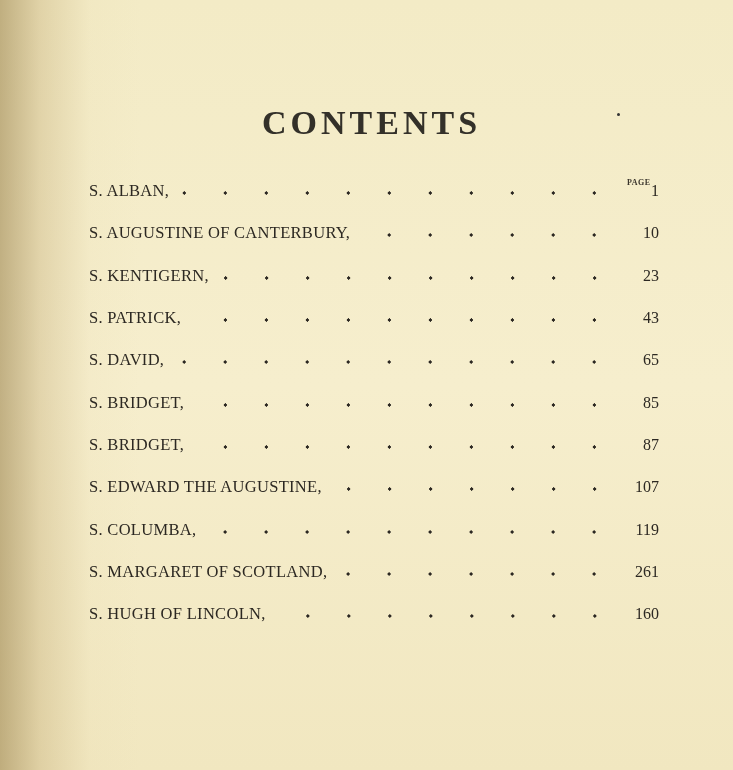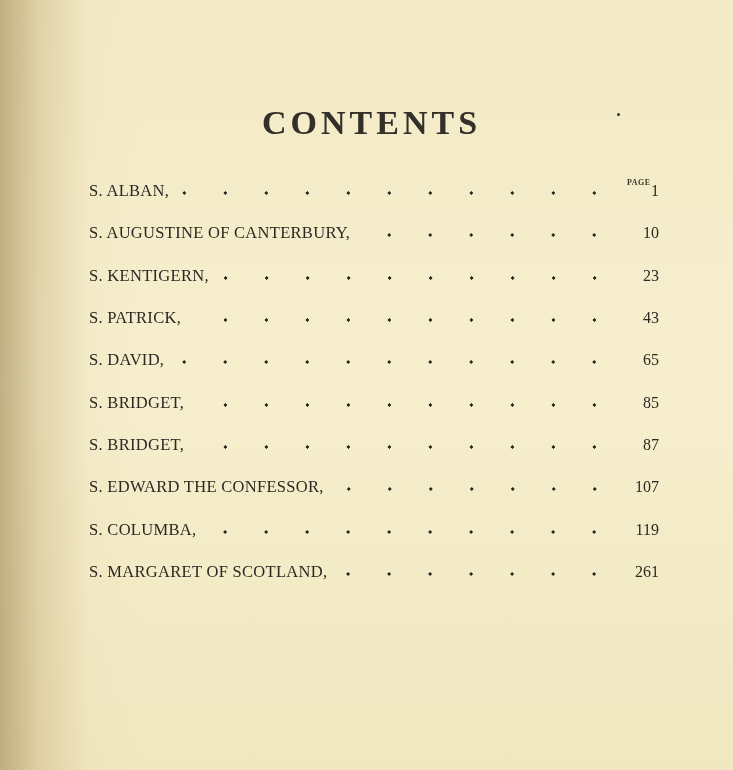--- a/index.html
+++ b/index.html
@@ -79,28 +79,33 @@
         <span class="name">S. BRIDGET,</span>
         <span class="leader"></span>
         <span class="num">85</span>
       </div>
     <div class="row">
         <span class="name">S. BRIDGET,</span>
         <span class="leader"></span>
         <span class="num">87</span>
       </div>
     <div class="row">
-        <span class="name">S. EDWARD THE CONFESSOR,</span>
+        <span class="name">S. EDWARD THE AUGUSTINE,</span>
         <span class="leader"></span>
         <span class="num">107</span>
       </div>
     <div class="row">
         <span class="name">S. COLUMBA,</span>
         <span class="leader"></span>
         <span class="num">119</span>
       </div>
     <div class="row">
         <span class="name">S. MARGARET OF SCOTLAND,</span>
         <span class="leader"></span>
         <span class="num">261</span>
       </div>
+    <div class="row">
+        <span class="name">S. HUGH OF LINCOLN,</span>
+        <span class="leader"></span>
+        <span class="num">160</span>
+      </div>
   </div>
 </div>
 
 </body></html>

